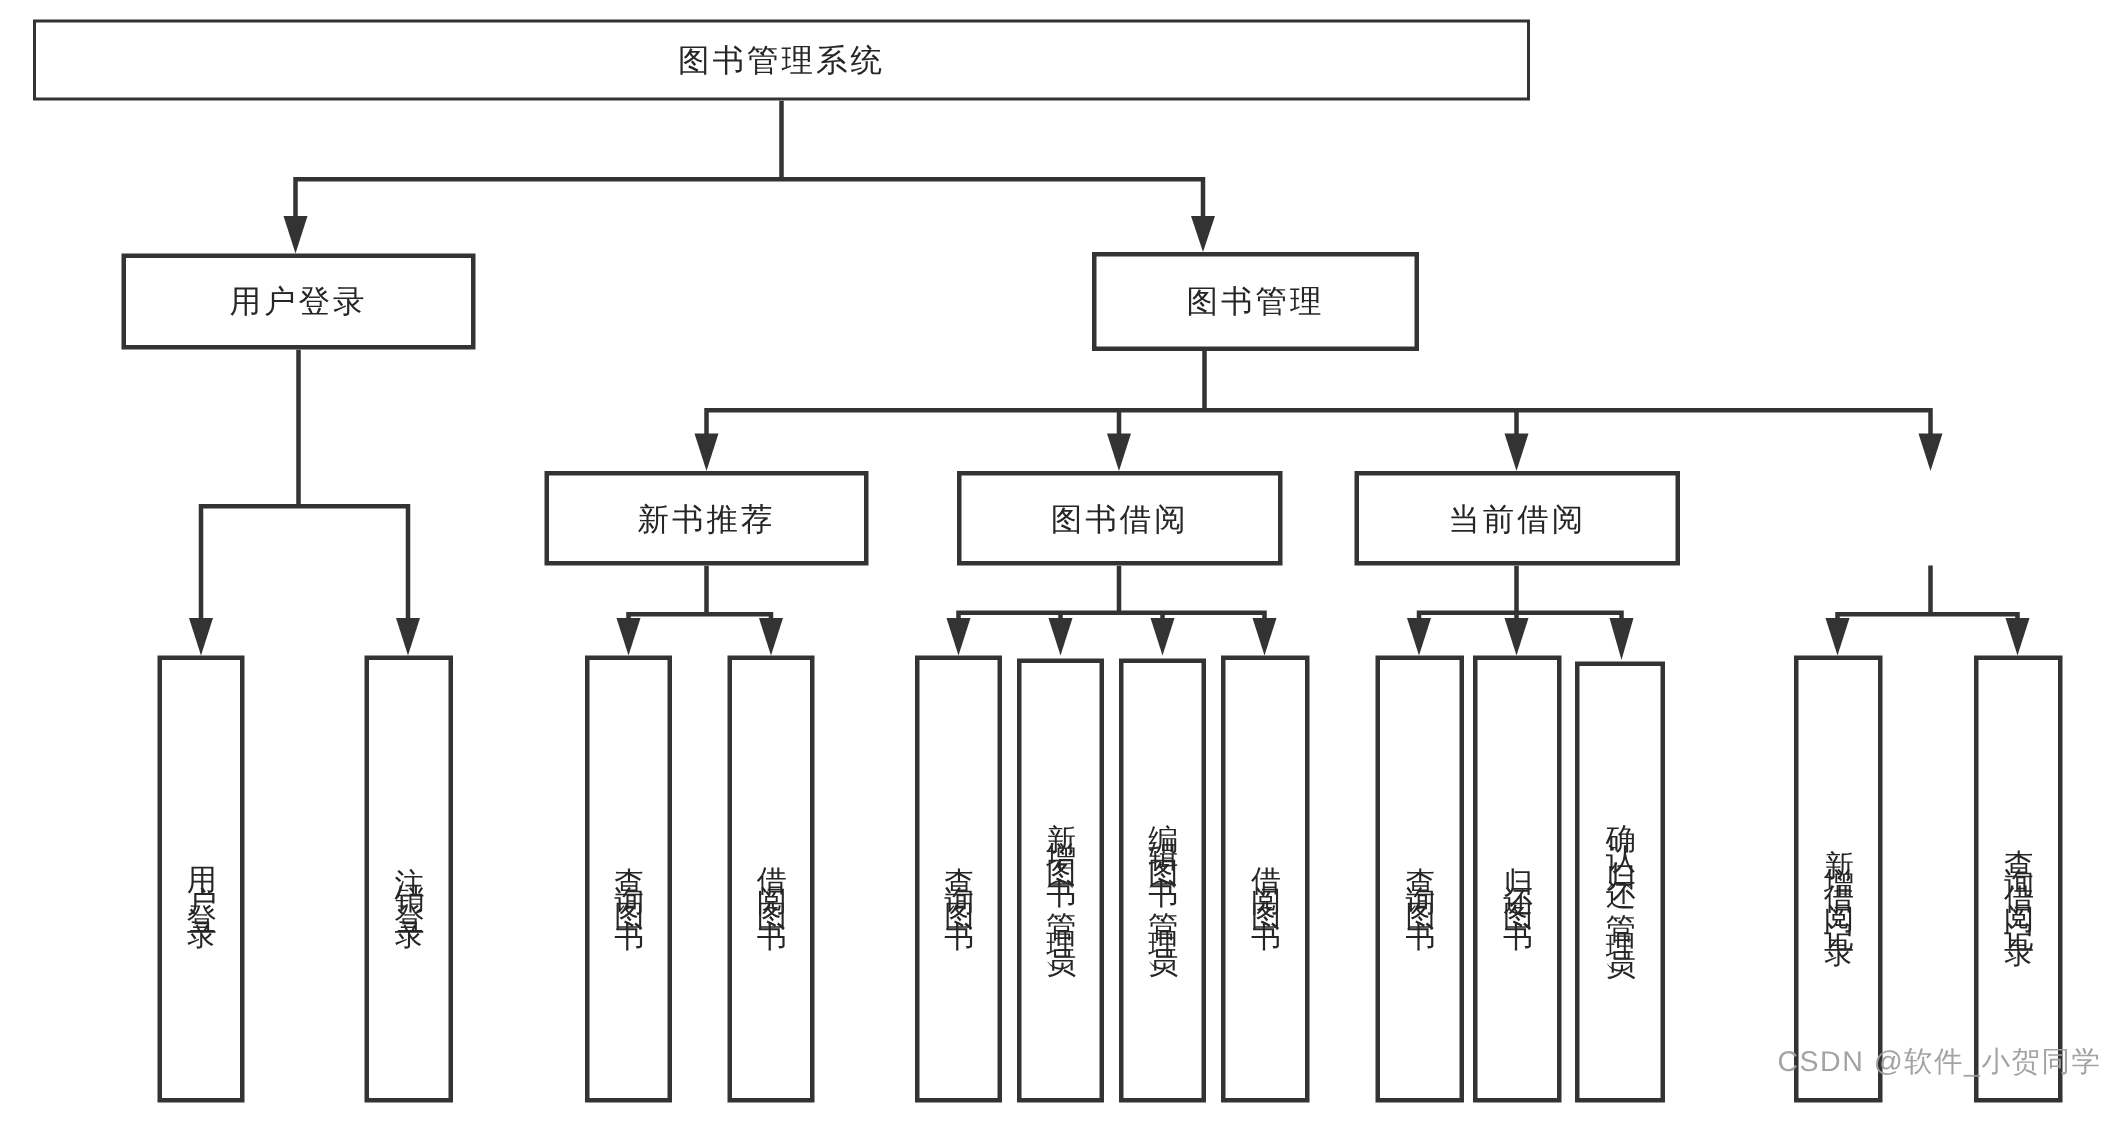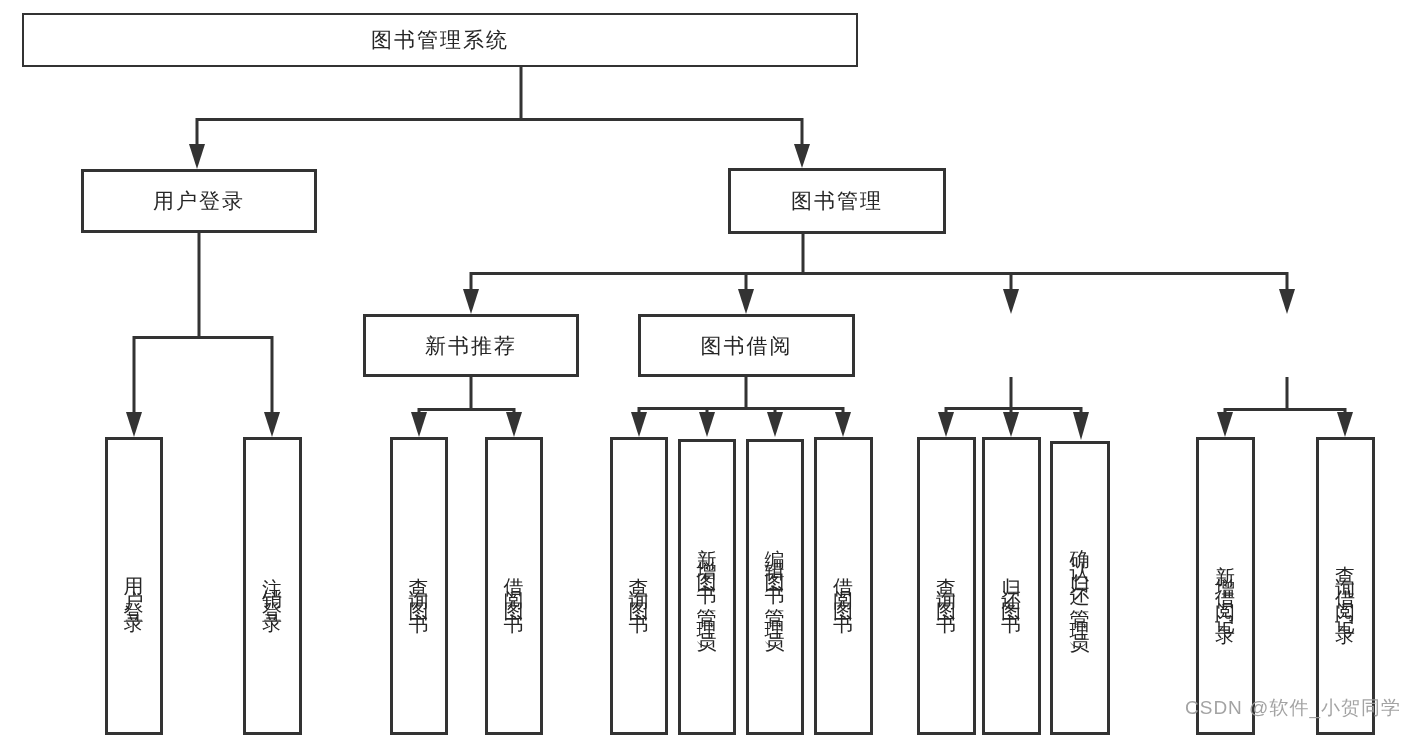--- a/index.html
+++ b/index.html
@@ -98,36 +98,39 @@
       <polygon points="767,412 783,412 775,437"></polygon>
       <polygon points="835,412 851,412 843,437"></polygon>
       <polygon points="938,412 954,412 946,437"></polygon>
       <polygon points="1003,412 1019,412 1011,437"></polygon>
       <polygon points="1073,412 1089,412 1081,440"></polygon>
       <polygon points="1217,412 1233,412 1225,437"></polygon>
       <polygon points="1337,412 1353,412 1345,437"></polygon>
     </g>
   </svg>
 
-  <div class="hbox root" style="left:22px; top:13px; width:836px; height:54px;text-align:right;">
+  <div class="hbox root" style="left:22px; top:13px; width:998px; height:54px;text-align:right;">
     <span>图书管理系统</span>
   </div>
 
   <div class="hbox" style="left:81px; top:169px; width:236px; height:64px;">
     <span>用户登录</span>
   </div>
   <div class="hbox" style="left:695px; top:168px; width:218px; height:66px;margin-left:33px;">
     <span>图书管理</span>
   </div>
 
   <div class="hbox" style="left:363px; top:314px; width:216px; height:63px;">
     <span>新书推荐</span>
   </div>
   <div class="hbox" style="left:638px; top:314px; width:217px; height:63px;">
     <span>图书借阅</span>
+  </div>
+  <div class="hbox" style="left:903px; top:314px; width:217px; height:63px;">
+    <span>当前借阅</span>
   </div>
 
   <div class="vbox" style="left:105px; top:437px; width:58px; height:298px;">
     <span class="vtext">用户登录</span>
   </div>
   <div class="vbox" style="left:243px; top:437px; width:59px; height:298px;">
     <span class="vtext">注销登录</span>
   </div>
 
   <div class="vbox" style="left:390px; top:437px; width:58px; height:298px;">

